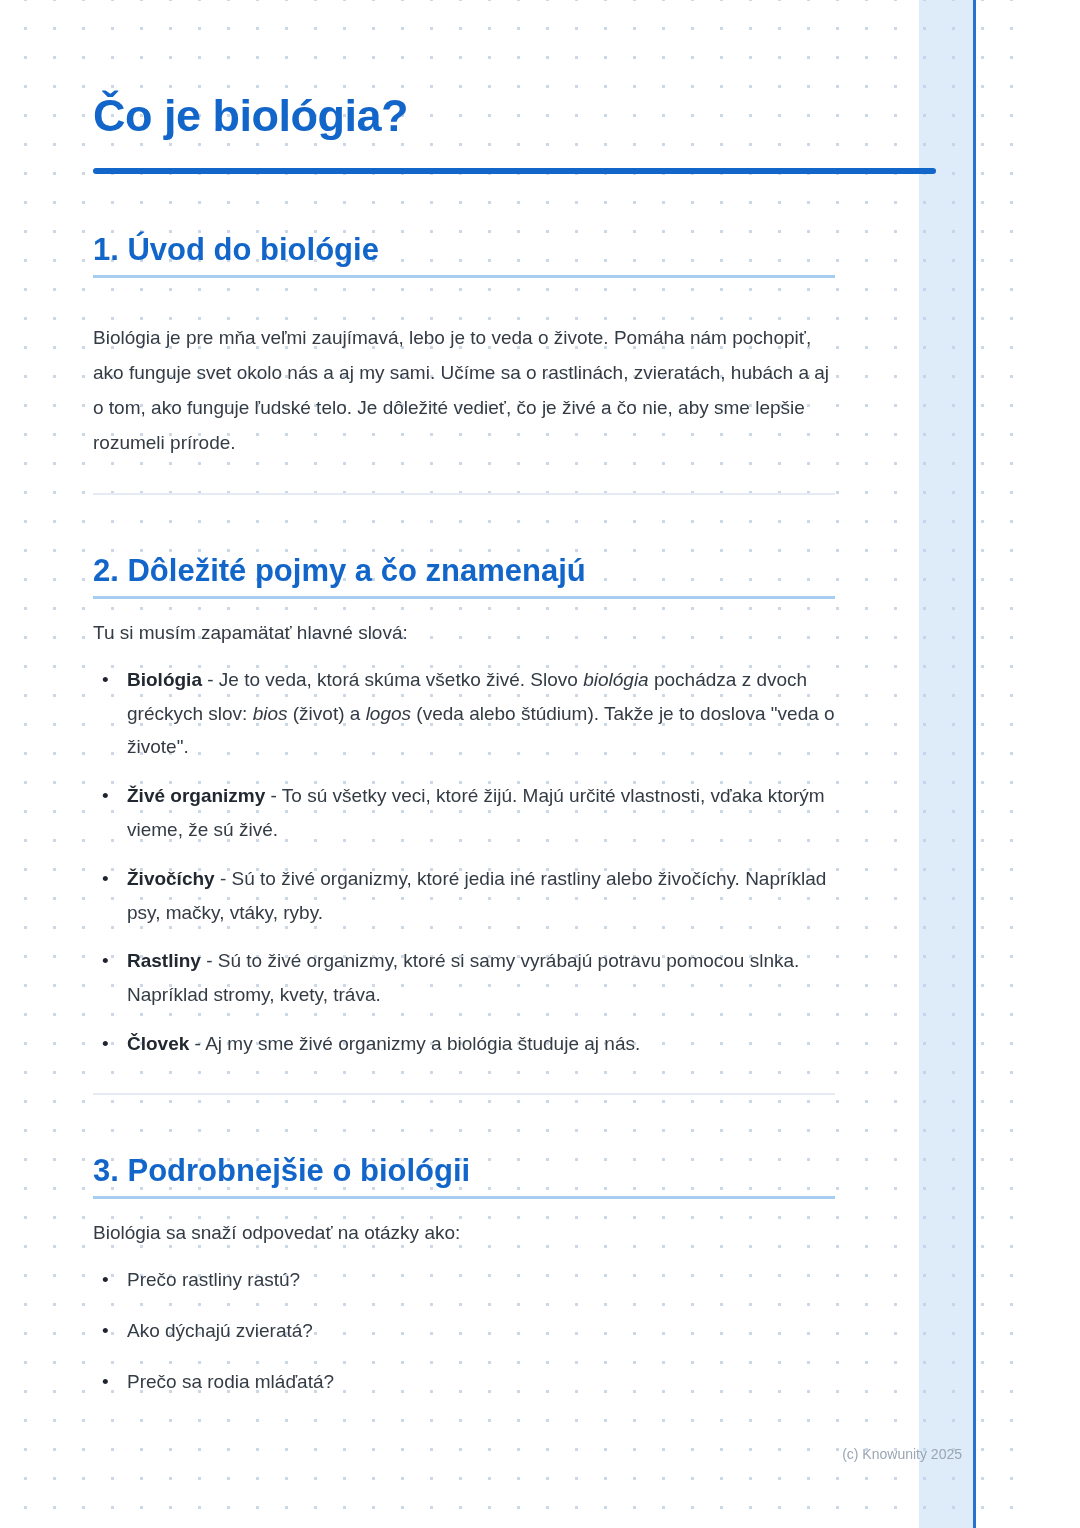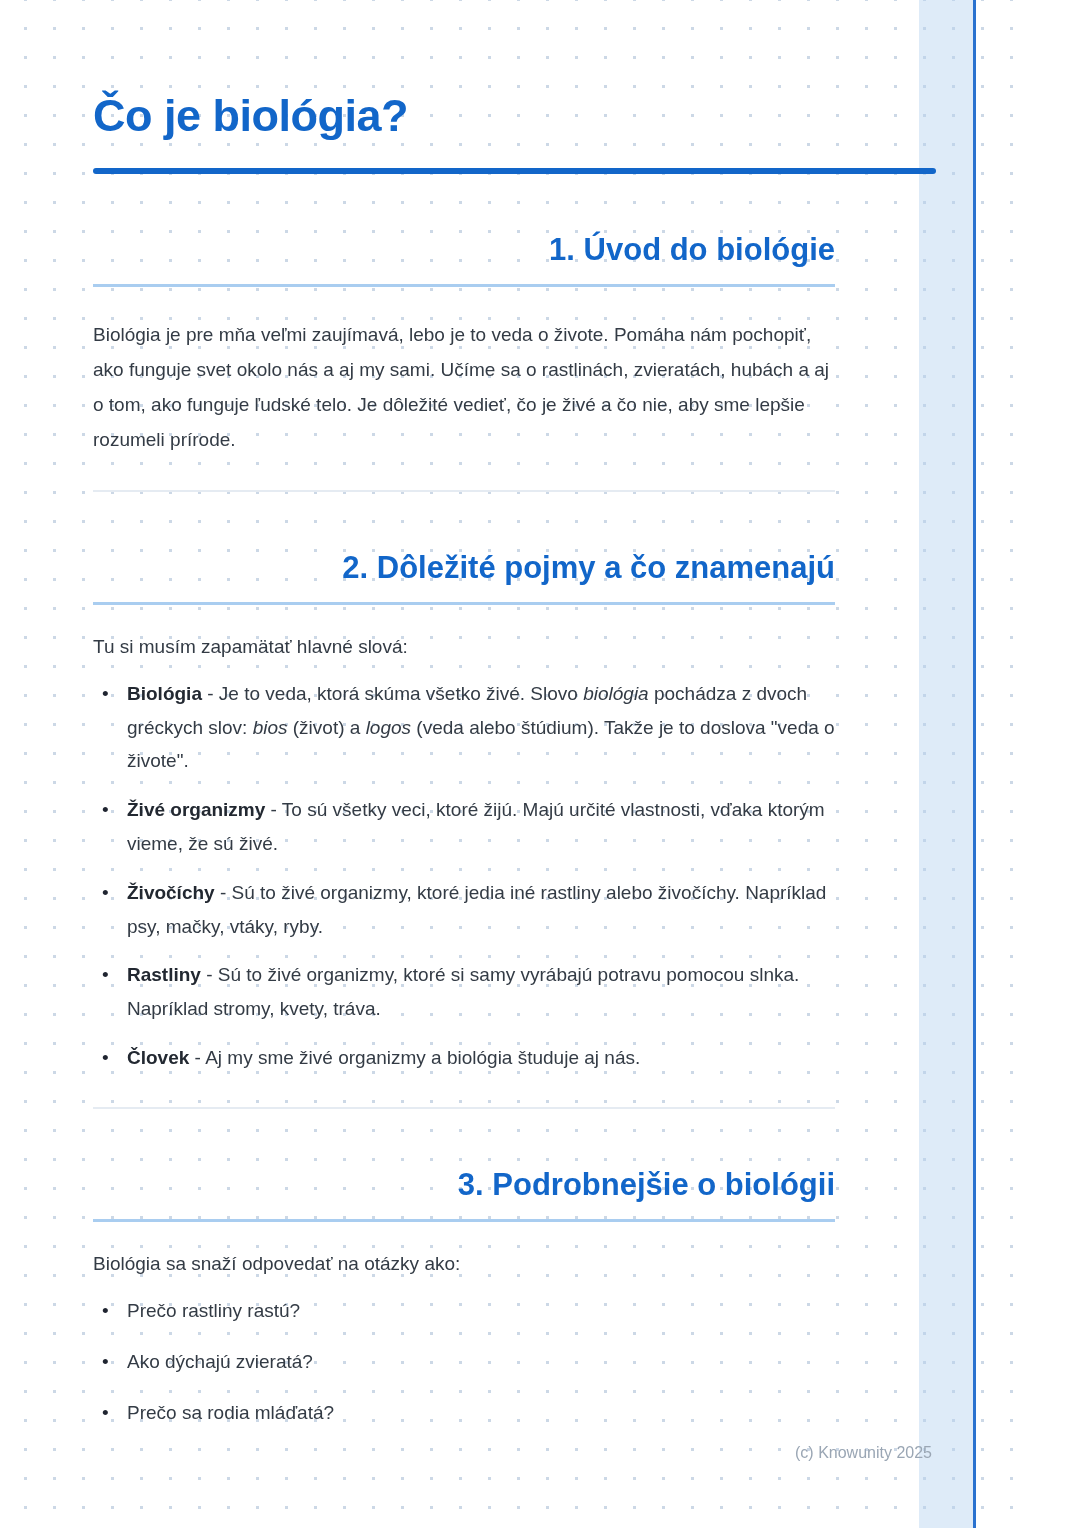--- a/index.html
+++ b/index.html
@@ -47,32 +47,31 @@
     width:843px; height:6px;
     background:#1266c9;
     border-radius:3px;
   }
 
   .section-heading {
     margin-top:58px;
     font-size:31px;
     font-weight:800;
     color:#1266c9;
-    padding-bottom:16px;
+    padding-bottom:7px;
     border-bottom:3px solid #a9cdf0;
-    text-align:right;
   }
 
   .para, .intro-line {
-    margin-top:30px;
+    margin-top:42px;
     font-size:19px;
     color:#333b45;
     line-height:1.85;
   }
-  .intro-line { margin-top:24px; }
+  .intro-line { margin-top:16px; }
 
   .section-divider {
     margin-top:32px;
     height:2px;
     background:#e5ebf2;
   }
 
   ul.doc-list {
     list-style:none;
     margin-top:13px;
@@ -92,22 +91,22 @@
     color:#1f2430;
     font-size:19px;
   }
   ul.questions li { margin-bottom:17px; }
 
   .b { font-weight:700; color:#222831; }
   .i { font-style:italic; }
 
   .footer {
     position:absolute;
-    right:84px; bottom:66px;
-    font-size:16px;
+    right:54px; bottom:66px;
+    font-size:14px;
     color:#9aa6b4;
     z-index:4;
   }
 </style>
 </head>
 <body>
 
 <div class="page">
 
   <div class="margin-band"></div>

